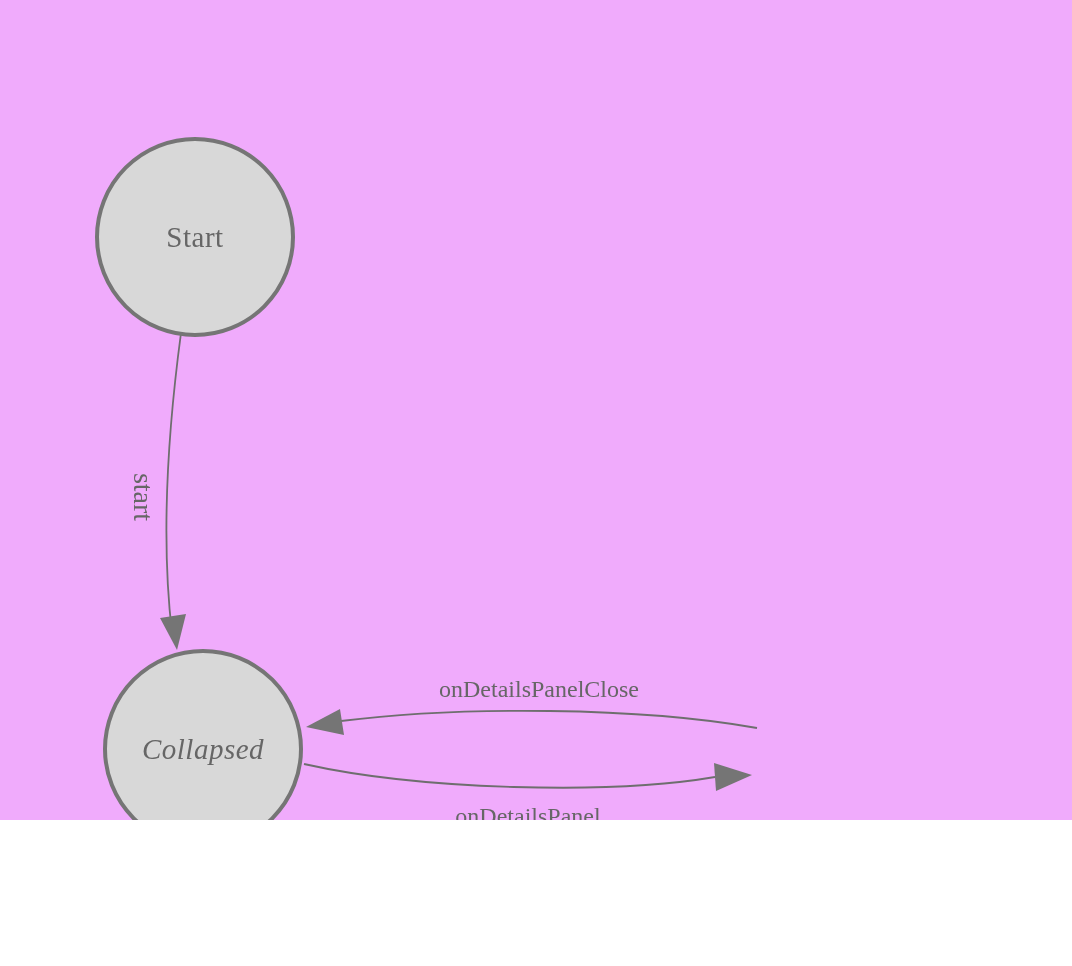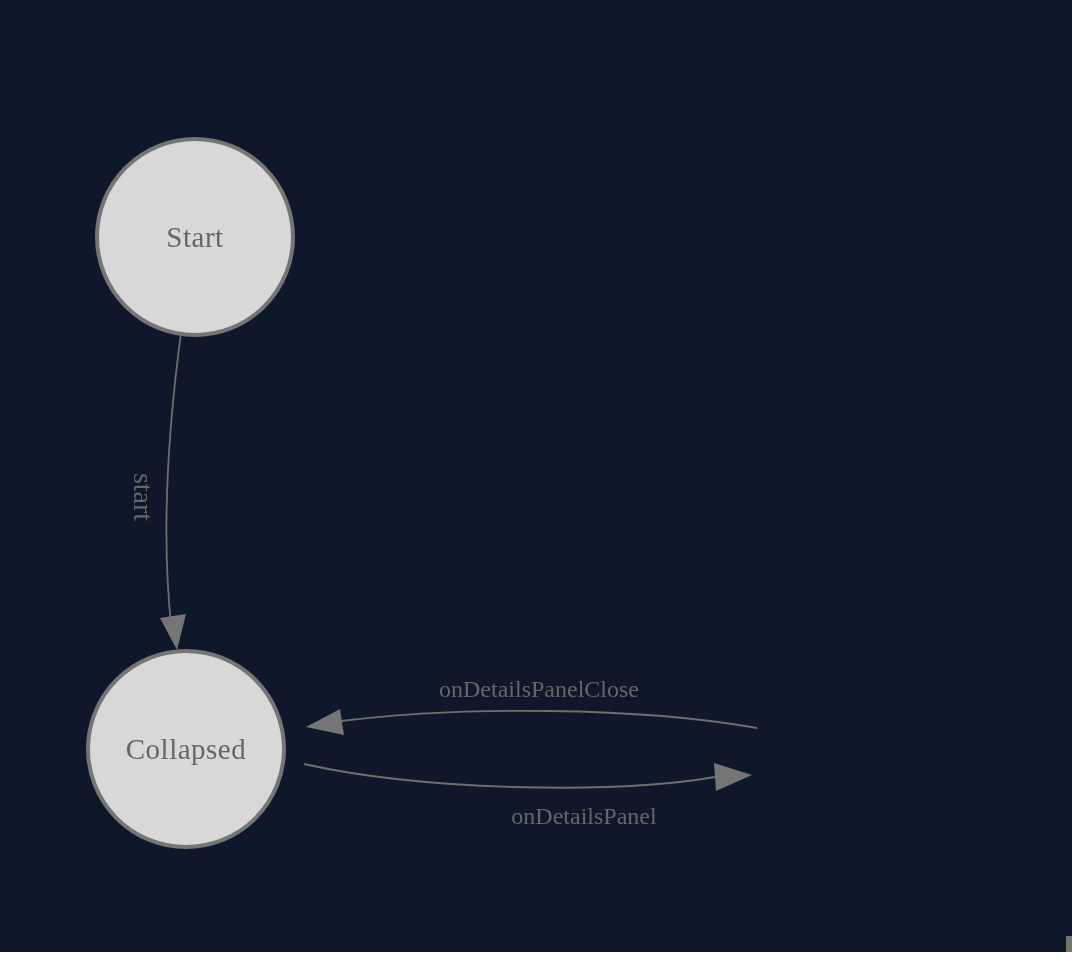--- a/index.html
+++ b/index.html
@@ -3,22 +3,22 @@
 <meta charset="utf-8">
 <style>
   html, body {
     margin: 0;
     padding: 0;
     background: #ffffff;
   }
   .canvas {
     position: relative;
     width: 1072px;
-    height: 952px;
-    background: #0f172a;
+    height: 820px;
+    background: #f0abfc;
     overflow: hidden;
     font-family: "Liberation Serif", "DejaVu Serif", serif;
   }
   .edges-layer {
     position: absolute;
     left: 0;
     top: 0;
     width: 1072px;
     height: 966px;
     display: block;
@@ -35,33 +35,33 @@
     justify-content: center;
     box-sizing: content-box;
   }
   .state-node .node-label {
     color: #666666;
     font-size: 29px;
     letter-spacing: 0.5px;
     user-select: none;
   }
   .node-start     { left: 95px;  top: 137px; }
-  .node-collapsed { left: 86px; top: 649px; }
+  .node-collapsed { left: 103px; top: 649px; font-style: italic; }
   .node-expanded  { left: 753px; top: 650px; }
 
   .edge-label {
     position: absolute;
     color: #666666;
     font-size: 24px;
     white-space: nowrap;
     transform: translate(-50%, -50%);
     user-select: none;
   }
   .edge-label-top    { left: 539px; top: 689px; }
-  .edge-label-bottom { left: 584px; top: 816px; }
+  .edge-label-bottom { left: 528px; top: 816px; }
   .edge-label-start {
     left: 143px;
     top: 497px;
     font-size: 28px;
     transform: translate(-50%, -50%) rotate(90deg);
   }
 </style>
 </head>
 <body>
 

